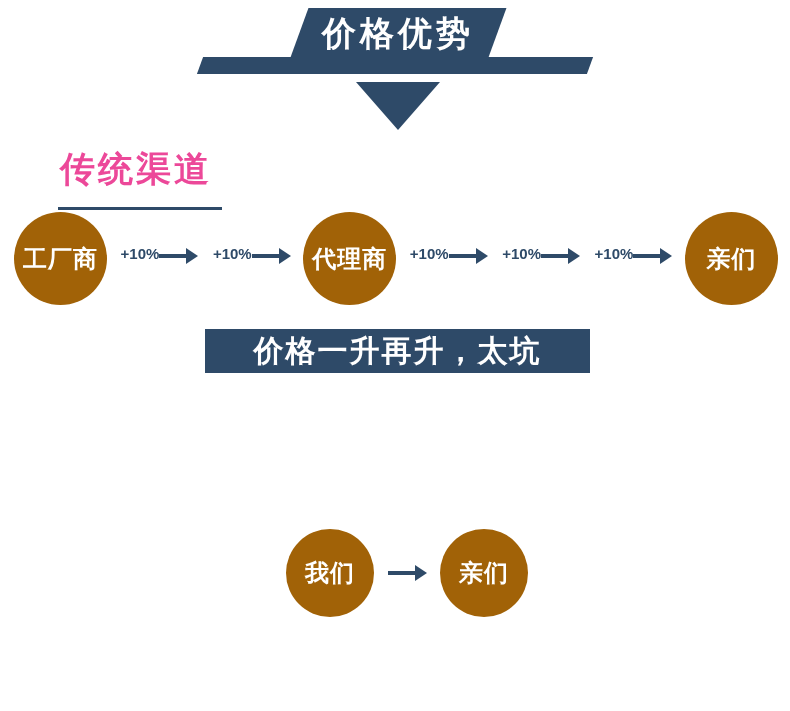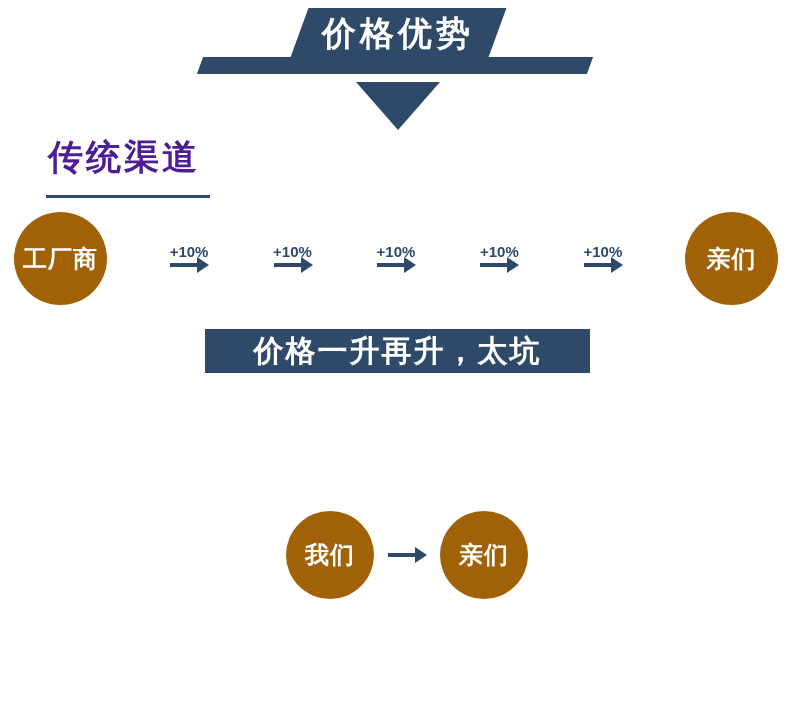--- a/index.html
+++ b/index.html
@@ -54,22 +54,22 @@
     width: 0;
     height: 0;
     border-left: 42px solid transparent;
     border-right: 42px solid transparent;
     border-top: 48px solid #2e4a68;
   }
 
   
   .section-title {
     position: absolute;
-    margin: 0;
-    color: #4c1d95;
+    margin: 12px;
+    color: #ec4899;
     font-size: 35px;
     font-weight: bold;
     letter-spacing: 3px;
     padding: 0 10px 14px 2px;
     border-bottom: 3px solid #2e4a68;
     white-space: nowrap;
   }
   .t1 { left: 46px; top: 134px; }
   .t2 { left: 46px; top: 424px; }
 
@@ -80,21 +80,21 @@
     align-items: center;
   }
   .row1 {
     left: 14px;
     top: 212px;
     width: 764px;
     justify-content: space-between;
   }
   .row2 {
     left: 286px;
-    top: 511px;
+    top: 529px;
   }
   .circle {
     width: 93px;
     height: 93px;
     border-radius: 50%;
     background: #a16207;
     color: #ffffff;
     display: flex;
     align-items: center;
     justify-content: center;
@@ -104,21 +104,21 @@
     flex: 0 0 auto;
     white-space: nowrap;
   }
   .row2 .circle {
     width: 88px;
     height: 88px;
     font-size: 24px;
   }
   .arrow-wrap {
     display: flex;
-    flex-direction: column;
+    flex-direction: row;
     align-items: center;
     position: relative;
     top: -3px;
     flex: 0 0 auto;
     padding: 0 2px;
   }
   .plus-label {
     color: #2e4a68;
     font-size: 15px;
     font-weight: bold;
@@ -182,20 +182,23 @@
       <span>工厂商</span>
     </div>
     <div class="arrow-wrap">
       <span class="plus-label">+10%</span>
       <span class="arrow"></span>
     </div>
     <div class="arrow-wrap">
       <span class="plus-label">+10%</span>
       <span class="arrow"></span>
     </div>
+    <div class="circle">
+      <span>代理商</span>
+    </div>
     <div class="arrow-wrap">
       <span class="plus-label">+10%</span>
       <span class="arrow"></span>
     </div>
     <div class="arrow-wrap">
       <span class="plus-label">+10%</span>
       <span class="arrow"></span>
     </div>
     <div class="arrow-wrap">
       <span class="plus-label">+10%</span>

